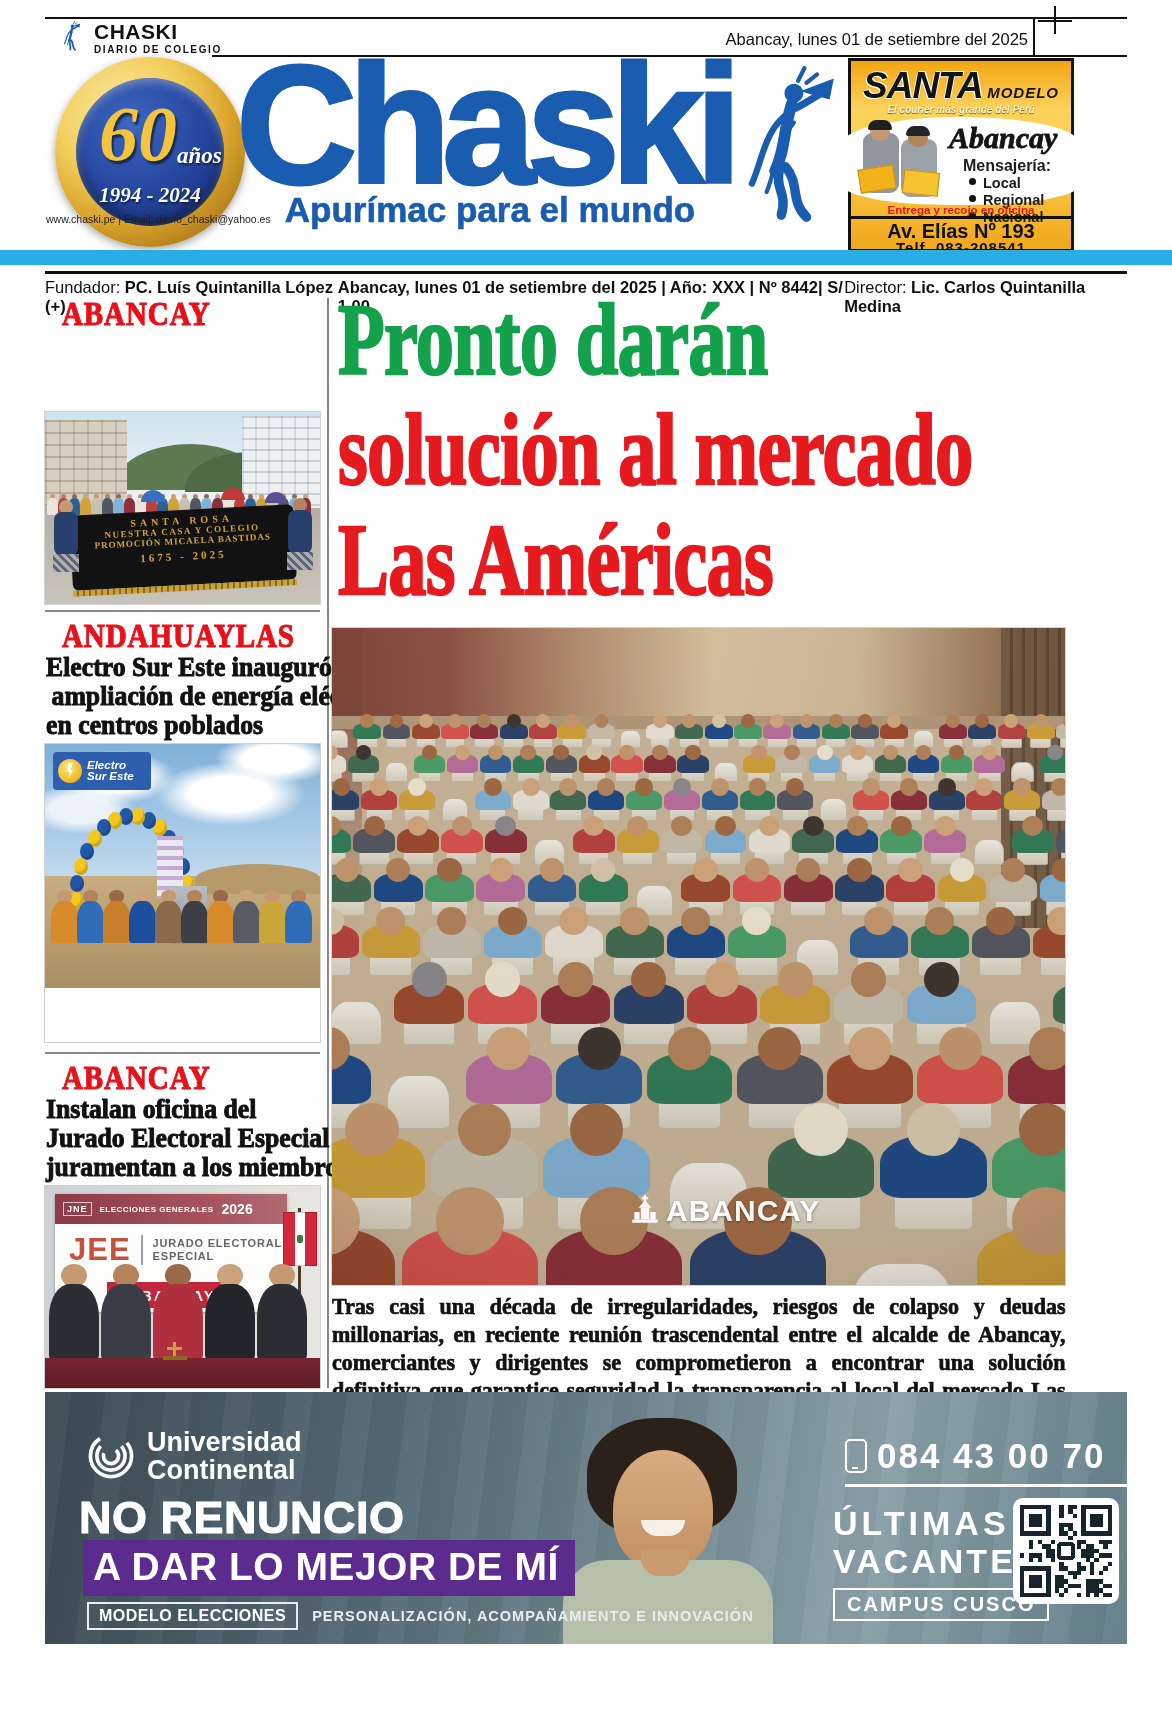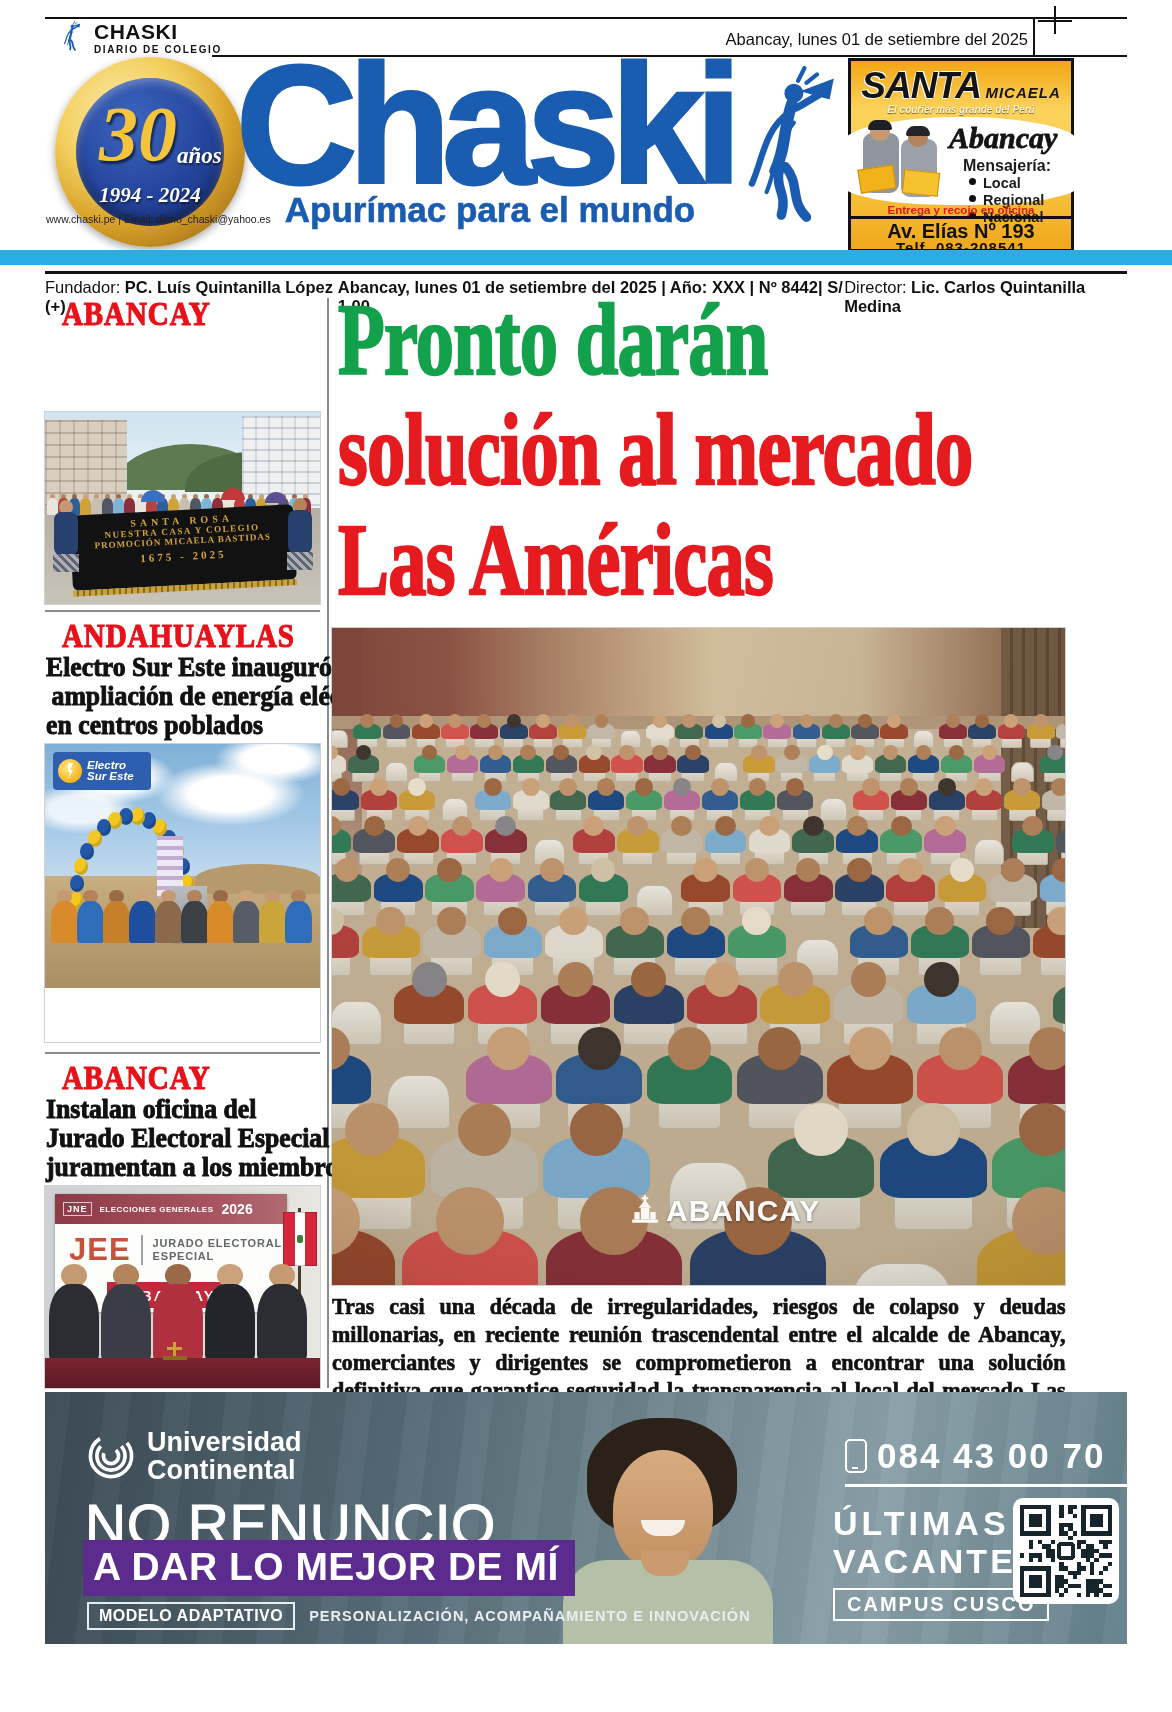--- a/index.html
+++ b/index.html
@@ -67,21 +67,21 @@
 
   <div class="abs" data-name="edition-date" style="left:690px;top:30px;width:338px;text-align:right;font-size:16.5px;color:#111;">Abancay, lunes 01 de setiembre del 2025</div>
 
   <div class="abs" data-name="anniversary-badge" style="left:55px;top:57px;width:190px;height:190px;border-radius:50%;
               background:radial-gradient(circle at 35% 30%,#fae9a9,#f3cf5e 35%,#d9a32a 60%,#a8741a 85%,#8a5d12);
               box-shadow:0 3px 8px rgba(0,0,0,.35);">
     <div class="abs" style="left:21px;top:21px;width:148px;height:148px;border-radius:50%;
                 background:radial-gradient(circle at 38% 30%,#3c66c0,#24449c 55%,#142a6e);
                 box-shadow:inset 0 4px 10px rgba(255,255,255,.35), inset 0 -6px 12px rgba(0,0,0,.45);"></div>
     <div class="abs fatserif" data-name="badge-number" style="left:28px;top:38px;width:110px;text-align:center;font-size:78px;font-style:italic;color:#f3c43c;
-                text-shadow:2px 3px 2px rgba(0,0,0,.55);line-height:1;">30</div>
+                text-shadow:2px 3px 2px rgba(0,0,0,.55);line-height:1;">60</div>
     <div class="abs fatserif" data-name="badge-word" style="left:122px;top:86px;font-size:23px;font-style:italic;color:#fff;text-shadow:1px 2px 2px rgba(0,0,0,.5);">años</div>
     <div class="abs fatserif" data-name="badge-years" style="left:0;top:126px;width:190px;text-align:center;font-size:21px;font-style:italic;color:#fff;
                 text-shadow:1px 2px 2px rgba(0,0,0,.5);">1994 - 2024</div>
   </div>
 
   <div class="abs" data-name="masthead-title" style="left:236px;top:48px;font-size:168px;line-height:.92;font-weight:bold;color:#1a5cb0;
               letter-spacing:-9px;-webkit-text-stroke:3px #1a5cb0;white-space:nowrap;">Chaski</div>
 
   <svg class="abs" width="112" height="168" viewBox="0 0 100 160" style="left:740px;top:66px;" data-name="chaski-runner-illustration">
     <g stroke="#1a5cb0" fill="none" stroke-linecap="round">
@@ -99,21 +99,21 @@
 
   <div class="abs" data-name="masthead-tagline" style="left:250px;top:190px;width:480px;text-align:center;font-size:35px;font-weight:bold;color:#1a5cb0;
               -webkit-text-stroke:.6px #1a5cb0;">Apurímac para el mundo</div>
   <div class="abs" data-name="masthead-contact" style="left:46px;top:213px;font-size:10.5px;color:#222;">www.chaski.pe | Email: diario_chaski@yahoo.es</div>
 
   <div class="abs" data-name="olva-ad" style="left:848px;top:58px;width:220px;height:188px;border:3px solid #111;
               background:linear-gradient(180deg,#f2a513,#fbd35c 26%,#f9c944 60%,#f0a71c);">
     <div class="abs" style="left:0;top:4px;width:100%;text-align:center;" data-name="olva-logo">
       <span data-name="olva-brand" style="font-size:37px;font-weight:bold;font-style:italic;color:#141414;letter-spacing:-1px;
                text-shadow:-1px 1px 0 #fff,1px -1px 0 #fff;">SANTA</span>
-      <span data-name="olva-brand2" style="font-size:15px;font-weight:bold;font-style:italic;color:#141414;letter-spacing:1px;">MICAELA</span>
+      <span data-name="olva-brand2" style="font-size:15px;font-weight:bold;font-style:italic;color:#141414;letter-spacing:1px;">MODELO</span>
     </div>
     <div class="abs" data-name="olva-tagline" style="left:0;top:43px;width:100%;text-align:center;font-size:10px;font-style:italic;font-weight:bold;
                 color:#fdf4d8;text-shadow:0 1px 1px #7a5c00;">El courier más grande del Perú</div>
     <div class="abs" data-name="olva-white-band" style="left:-8px;top:56px;right:-8px;height:88px;background:#fff;border-radius:50% 50% 46% 46%/26px 26px 20px 20px;"></div>
 
     <div class="abs" data-name="olva-couriers-illustration" style="left:6px;top:62px;width:92px;height:82px;">
       <div class="abs" style="left:6px;top:10px;width:36px;height:60px;background:#8f969e;border-radius:9px;"></div>
       <div class="abs" style="left:13px;top:0;width:20px;height:18px;background:#c59a72;border-radius:50%;"></div>
       <div class="abs" style="left:11px;top:-3px;width:24px;height:10px;background:#1d1f24;border-radius:10px 10px 2px 2px;"></div>
       <div class="abs" style="left:44px;top:16px;width:36px;height:58px;background:#9aa1a8;border-radius:9px;"></div>
@@ -1208,26 +1208,26 @@
           <circle cx="24" cy="24" r="7" pathLength="100" stroke-dasharray="70 30" stroke-dashoffset="14"></circle>
           <circle cx="24" cy="24" r="13" pathLength="100" stroke-dasharray="74 26" stroke-dashoffset="12"></circle>
           <circle cx="24" cy="24" r="19" pathLength="100" stroke-dasharray="77 23" stroke-dashoffset="11"></circle>
         </g>
       </svg>
       <div style="color:#fff;font-size:27px;font-weight:bold;line-height:1.04;">
         <div data-name="uc-brand-line1">Universidad</div>
         <div data-name="uc-brand-line2">Continental</div>
       </div>
     </div>
-    <div class="abs" data-name="ad-headline1" style="left:40px;top:100px;color:#fff;font-size:57px;font-weight:normal;-webkit-text-stroke:1px #fff;letter-spacing:.5px;">NO RENUNCIO</div>
+    <div class="abs" data-name="ad-headline1" style="left:34px;top:100px;color:#fff;font-size:45px;font-weight:bold;-webkit-text-stroke:1px #fff;letter-spacing:.5px;">NO RENUNCIO</div>
     <div class="abs" data-name="ad-headline2-band" style="left:38px;top:148px;background:#5c2b8e;padding:5px 16px 7px 10px;">
       <span data-name="ad-headline2" style="color:#fff;font-size:39px;font-weight:bold;letter-spacing:.5px;">A DAR LO MEJOR DE MÍ</span>
     </div>
     <div class="abs" style="left:42px;top:210px;display:flex;align-items:center;gap:14px;" data-name="ad-badge-row">
-      <span data-name="ad-badge" style="border:2px solid #e8edf0;color:#fff;font-weight:bold;font-size:16px;padding:3px 10px;letter-spacing:.5px;">MODELO ADAPTATIVO</span>
+      <span data-name="ad-badge" style="border:2px solid #e8edf0;color:#fff;font-weight:bold;font-size:16px;padding:3px 10px;letter-spacing:.5px;">MODELO ELECCIONES</span>
       <span data-name="ad-badge-text" style="color:#e8edf0;font-weight:bold;font-size:14.5px;letter-spacing:1px;">PERSONALIZACIÓN, ACOMPAÑAMIENTO E INNOVACIÓN</span>
     </div>
 
     <div class="abs" style="left:800px;top:44px;display:flex;align-items:center;gap:10px;" data-name="ad-phone-row">
       <span data-name="phone-icon" style="width:18px;height:30px;border:2.5px solid #fff;border-radius:5px;display:inline-block;position:relative;">
         <i style="position:absolute;left:5px;bottom:2px;width:6px;height:2.5px;background:#fff;"></i>
       </span>
       <span data-name="ad-phone" style="color:#fff;font-size:35px;font-weight:bold;letter-spacing:2px;">084 43 00 70</span>
     </div>
     <div class="abs" style="left:800px;top:92px;width:282px;height:2.5px;background:#fff;" data-name="phone-underline"></div>

